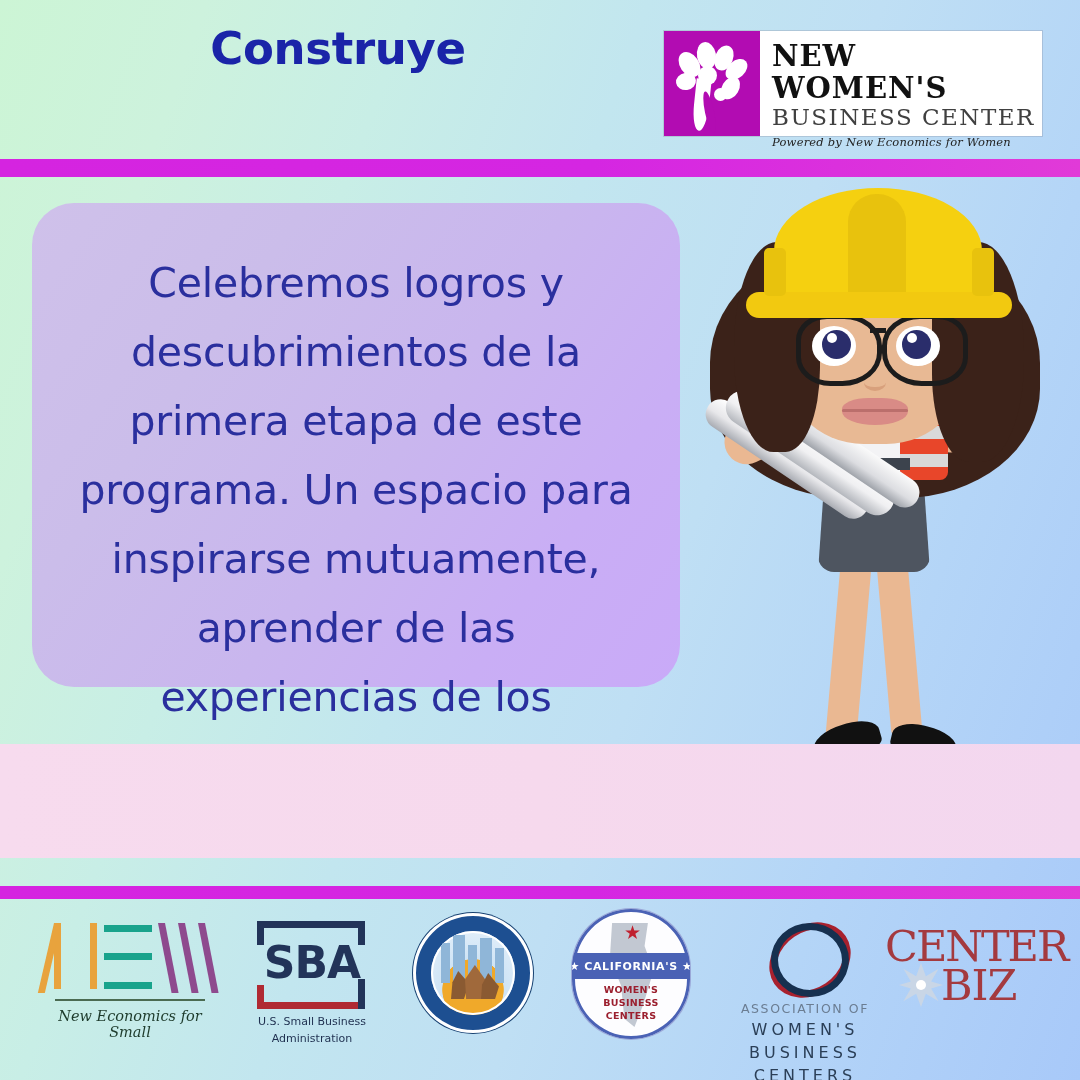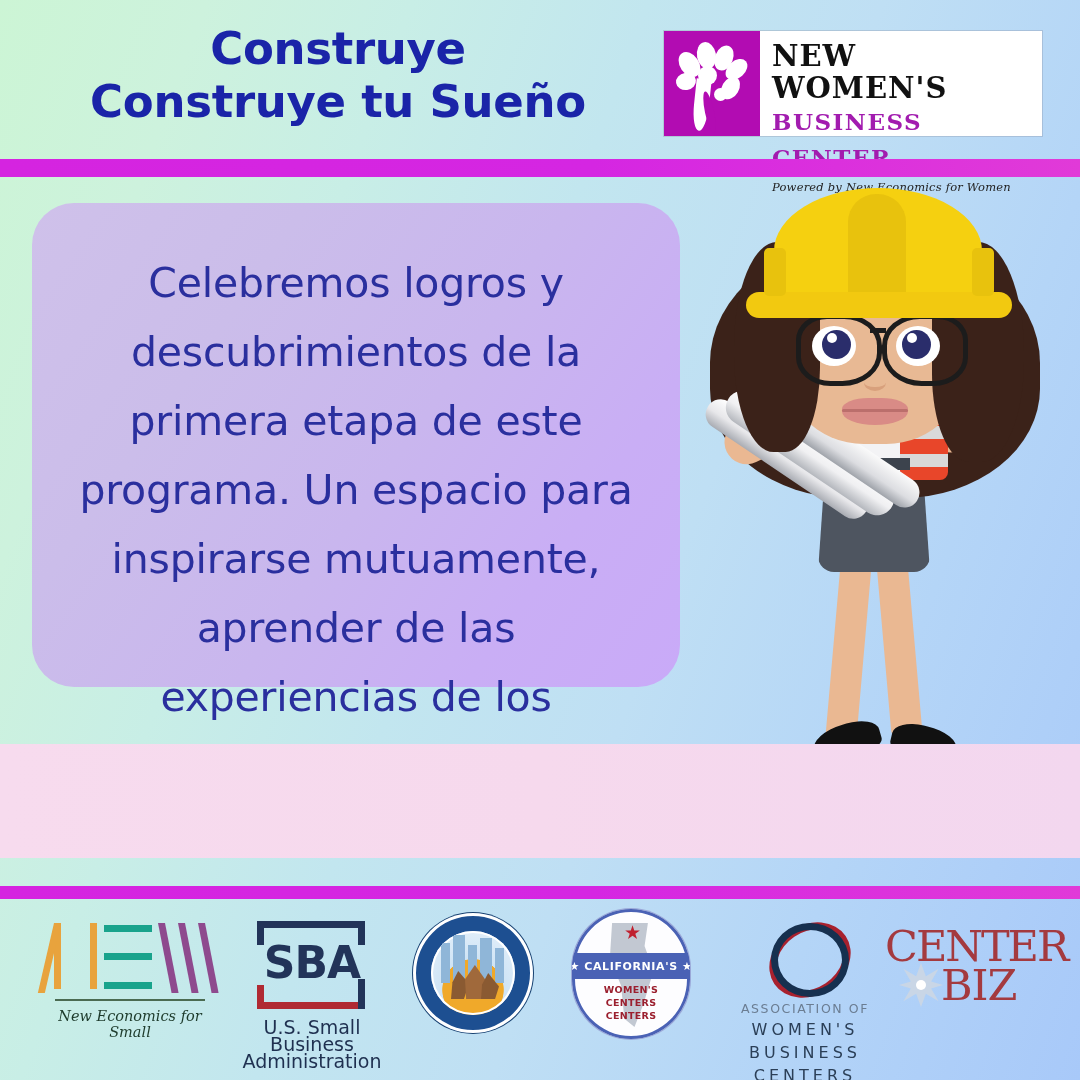--- a/index.html
+++ b/index.html
@@ -23,21 +23,21 @@
 
   
   #nwbc-logo{
     position:absolute;left:664px;top:31px;width:378px;height:105px;
     display:flex;background:#fff;box-shadow:0 0 0 1px rgba(120,120,140,.25);
   }
   #nwbc-mark{width:96px;height:105px;background:#b20cb2;position:relative;flex:0 0 96px;}
   .leaf{position:absolute;background:#fff;border-radius:50% 50% 50% 50%;}
   #nwbc-wordmark{flex:1;position:relative;padding:9px 6px 0 12px;}
   .nw-l1{font-family:"DejaVu Serif","Liberation Serif",serif;font-size:29px;letter-spacing:1px;color:#111;line-height:32px;font-weight:bold;}
-  .nw-l2{font-family:"DejaVu Serif","Liberation Serif",serif;font-size:23px;letter-spacing:1.5px;color:#a21caf;line-height:36px;font-weight:bold;}
+  .nw-l2{font-family:"DejaVu Serif","Liberation Serif",serif;font-size:23px;letter-spacing:1.5px;color:#404040;line-height:27px;font-weight:normal;}
   .nw-l3{font-family:"DejaVu Serif","Liberation Serif",serif;font-size:11.5px;font-style:italic;color:#222;margin-top:4px;letter-spacing:.2px;}
 
   
   .stripe{position:absolute;left:0;width:1080px;background:linear-gradient(90deg,#d524e0 0%,#d526e2 55%,#e13ad8 100%);}
   #stripe-top{top:159px;height:18px;}
   #stripe-bottom{top:886px;height:13px;}
 
   
   #pink-band{
     position:absolute;left:0;top:744px;width:1080px;height:114px;
@@ -76,21 +76,21 @@
   #new-caption{font-family:"DejaVu Serif","Liberation Serif",serif;font-style:italic;font-size:14.5px;color:#1d3a2b;margin-top:7px;}
   #new-rule{width:150px;height:1.5px;background:#4b6b52;margin:4px auto 0;}
 
   
   #sba-logo{left:232px;width:160px;}
   #sba-mark{position:relative;width:126px;height:88px;margin:22px auto 0;}
   #sba-word{
     position:absolute;left:0;top:20px;width:126px;text-align:center;
     font-size:44px;font-weight:bold;color:#223459;letter-spacing:-1px;line-height:44px;
   }
-  #sba-caption{font-size:19px;line-height:17px;color:#1f3050;margin-top:10px;}
+  #sba-caption{font-size:11px;line-height:17px;color:#1f3050;margin-top:4px;}
 
   
   #calosba{left:398px;width:150px;}
   #calosba-seal{
     position:relative;width:120px;height:120px;margin:14px auto 0;border-radius:50%;
     background:#1d4f91;box-shadow:inset 0 0 0 3px #ffffff, 0 0 0 1px #17406f;
   }
   #calosba-inner{
     position:absolute;left:18px;top:18px;width:84px;height:84px;border-radius:50%;
     background:radial-gradient(circle at 50% 70%, #f0a92a 0%, #f0a92a 42%, #cfe4f5 43%, #e8f2fb 100%);
@@ -153,21 +153,20 @@
 </style>
 </head>
 <body>
 
 <div id="poster">
 
   <div id="header">
 
     <div id="title-block">
       <div class="title-line">Construye</div>
-      <div class="title-line">Construye tu Sueño</div>
     </div>
 
     <div id="nwbc-logo">
       <div id="nwbc-mark">
         <span class="leaf abs" style="left:16px;top:20px;width:19px;height:27px;transform:rotate(-34deg);"></span>
         <span class="leaf abs" style="left:33px;top:11px;width:19px;height:27px;transform:rotate(-10deg);"></span>
         <span class="leaf abs" style="left:51px;top:14px;width:18px;height:26px;transform:rotate(22deg);"></span>
         <span class="leaf abs" style="left:64px;top:26px;width:17px;height:25px;transform:rotate(48deg);"></span>
         <span class="leaf abs" style="left:12px;top:42px;width:20px;height:17px;transform:rotate(-8deg);"></span>
         <span class="leaf abs" style="left:34px;top:35px;width:19px;height:19px;border-radius:50%;"></span>
@@ -306,21 +305,21 @@
         </div>
       </div>
     </div>
 
     <div class="logo-slot" id="cawbc">
       <div id="cawbc-seal">
         <div id="ca-shape"></div>
         <div id="ca-star">★</div>
         <div id="ca-banner">★ CALIFORNIA'S ★</div>
         <div id="ca-sub">
-          <div>WOMEN'S CENTERS</div>
+          <div>WOMEN'S BUSINESS</div>
           <div>CENTERS</div>
         </div>
       </div>
     </div>
 
     <div class="logo-slot" id="awbc">
       <div id="awbc-mark">
         <span class="awbc-ring2"></span>
         <span class="awbc-ring"></span>
       </div>

